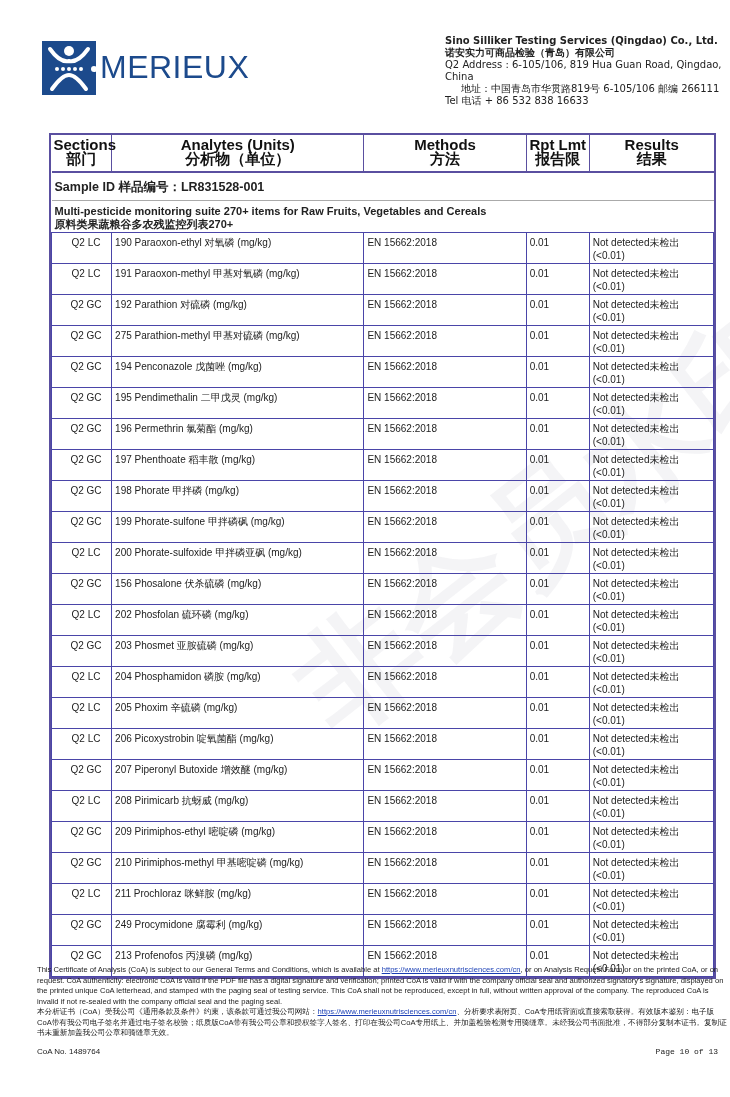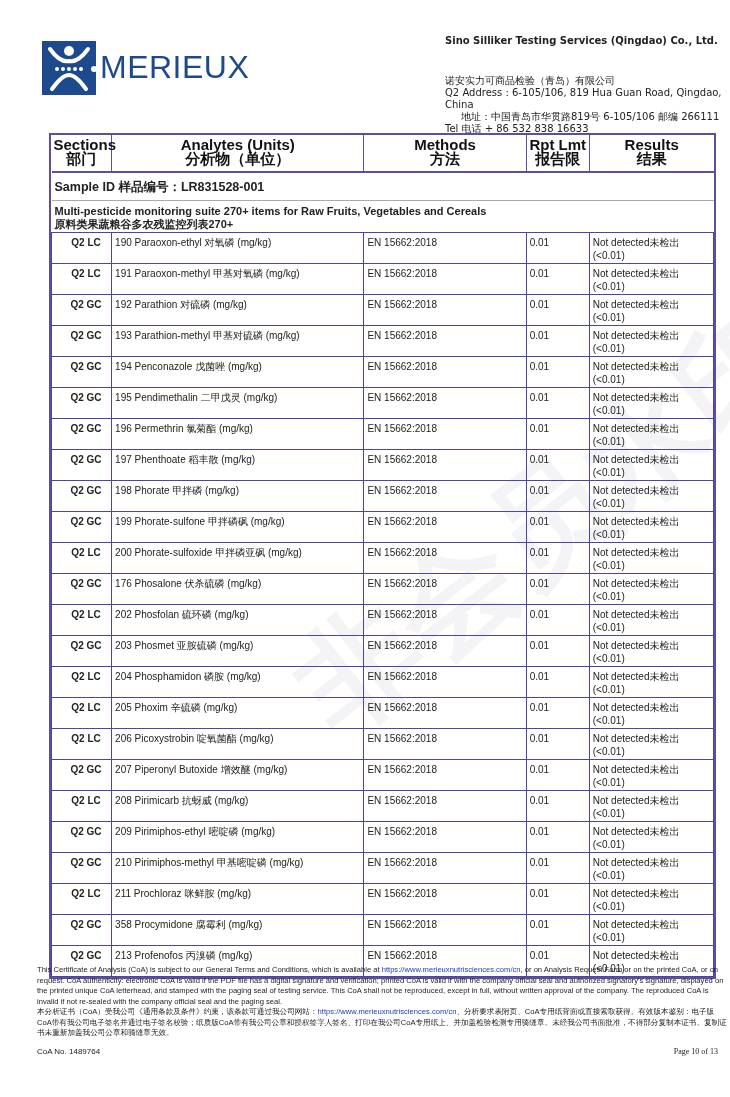--- a/index.html
+++ b/index.html
@@ -9,42 +9,42 @@
   
   .logo { position: absolute; left: 42px; top: 40px; height: 56px; display: flex; align-items: center; }
   .logo-mark { width: 54px; height: 54px; background: #1c4a8c; position: relative; }
   .logo-mark svg { position: absolute; left: 0; top: 0; }
   .logo-text { margin-left: 4px; line-height: 1; text-align: center; }
   .logo-top { font-family: "Liberation Sans", sans-serif; font-size: 32px; color: #1c4a8c; letter-spacing: 0.5px; display: block; margin-top: -2px; }
   .logo-bottom { font-family: "Liberation Sans", sans-serif; font-size: 24px; color: #2a8fd6; letter-spacing: 1.5px; display: block; margin-top: 1px; }
 
   .company { position: absolute; left: 445px; top: 35px; font-size: 10px; line-height: 12px; color: #222; }
   .company .c-name { font-weight: bold; }
-  .company .c-cn { font-weight: normal; margin-top: 28px; }
+  .company .c-cn { font-weight: bold; }
   .company .c-addr2 { padding-left: 16px; }
 
   
   .tbl { position: absolute; left: 49px; top: 133px; width: 663px; border: 2px solid #5a4fa0; border-collapse: collapse; }
   table { border-collapse: collapse; width: 100%; table-layout: fixed; font-size: 10px; }
   th { font-weight: bold; font-size: 15px; line-height: 14px; text-align: center; padding: 3px 2px 5px 2px; border-right: 1px solid #5a4fa0; border-bottom: 2px solid #5a4fa0; font-family: "Liberation Sans", sans-serif; }
   th:last-child { border-right: none; }
   td { border: 1px solid #4a45a8; vertical-align: top; padding: 3px 3px 0 3px; height: 27px; line-height: 13px; font-family: "Liberation Sans", sans-serif; font-size: 10px; color: #222; }
-  td.sec { text-align: center; padding-left: 12px; font-weight: bold; }
+  td.sec { text-align: center; padding-left: 12px; }
   tr.sample td, tr.suite td { border-left: none; border-right: none; }
   .sample-row { font-weight: bold; font-size: 12.5px; padding: 6px 20px 5px 3px; height: auto; line-height: 16px; border-bottom: 1px solid #aaa; }
   .suite-row { font-weight: bold; font-size: 11px; padding: 4px 3px 1px 3px; height: auto; line-height: 13px; border-bottom: 1px solid #4a45a8; }
 
   
   .watermark { position: absolute; left: 250px; top: 440px; font-size: 120px; color: rgba(120,120,140,0.08); transform: rotate(-38deg); font-weight: bold; pointer-events: none; white-space: nowrap; }
 
   
   .disclaimer { position: absolute; left: 37px; top: 965px; width: 690px; font-size: 7.6px; line-height: 10.5px; color: #222; font-family: "Liberation Sans", sans-serif; }
-  .disclaimer a { color: #1a3fb5; }
+  .disclaimer a { color: #1a3fb5; text-decoration: underline; }
   .coa-no { position: absolute; left: 37px; top: 1047px; font-size: 8px; color: #222; font-family: "Liberation Sans", sans-serif; }
-  .page-no { position: absolute; right: 12px; top: 1047px; font-size: 8px; color: #222; font-family: Liberation Serif, serif; margin-left: 16px; }
+  .page-no { position: absolute; right: 12px; top: 1047px; font-size: 8px; color: #222; font-family: Liberation Mono, monospace; margin-left: 16px; }
 </style>
 </head>
 <body>
 
 <div class="page">
 
   <div class="logo">
     <div class="logo-mark">
       <svg width="54" height="54" viewBox="0 0 54 54">
         <circle cx="27" cy="10" r="5" fill="#ffffff"></circle>
@@ -132,21 +132,21 @@
           </tr>
           <tr>
             <td class="sec">Q2 GC</td>
             <td>192 Parathion 对硫磷 (mg/kg)</td>
             <td>EN 15662:2018</td>
             <td>0.01</td>
             <td>Not detected未检出(&lt;0.01)</td>
           </tr>
           <tr>
             <td class="sec">Q2 GC</td>
-            <td>193 Parathion-methyl 甲基对硫磷 (mg/kg)</td>
+            <td>275 Parathion-methyl 甲基对硫磷 (mg/kg)</td>
             <td>EN 15662:2018</td>
             <td>0.01</td>
             <td>Not detected未检出(&lt;0.01)</td>
           </tr>
           <tr>
             <td class="sec">Q2 GC</td>
             <td>194 Penconazole 戊菌唑 (mg/kg)</td>
             <td>EN 15662:2018</td>
             <td>0.01</td>
             <td>Not detected未检出(&lt;0.01)</td>
@@ -188,21 +188,21 @@
           </tr>
           <tr>
             <td class="sec">Q2 LC</td>
             <td>200 Phorate-sulfoxide 甲拌磷亚砜 (mg/kg)</td>
             <td>EN 15662:2018</td>
             <td>0.01</td>
             <td>Not detected未检出(&lt;0.01)</td>
           </tr>
           <tr>
             <td class="sec">Q2 GC</td>
-            <td>176 Phosalone 伏杀硫磷 (mg/kg)</td>
+            <td>156 Phosalone 伏杀硫磷 (mg/kg)</td>
             <td>EN 15662:2018</td>
             <td>0.01</td>
             <td>Not detected未检出(&lt;0.01)</td>
           </tr>
           <tr>
             <td class="sec">Q2 LC</td>
             <td>202 Phosfolan 硫环磷 (mg/kg)</td>
             <td>EN 15662:2018</td>
             <td>0.01</td>
             <td>Not detected未检出(&lt;0.01)</td>
@@ -265,21 +265,21 @@
           </tr>
           <tr>
             <td class="sec">Q2 LC</td>
             <td>211 Prochloraz 咪鲜胺 (mg/kg)</td>
             <td>EN 15662:2018</td>
             <td>0.01</td>
             <td>Not detected未检出(&lt;0.01)</td>
           </tr>
           <tr>
             <td class="sec">Q2 GC</td>
-            <td>358 Procymidone 腐霉利 (mg/kg)</td>
+            <td>249 Procymidone 腐霉利 (mg/kg)</td>
             <td>EN 15662:2018</td>
             <td>0.01</td>
             <td>Not detected未检出(&lt;0.01)</td>
           </tr>
           <tr>
             <td class="sec">Q2 GC</td>
             <td>213 Profenofos 丙溴磷 (mg/kg)</td>
             <td>EN 15662:2018</td>
             <td>0.01</td>
             <td>Not detected未检出(&lt;0.01)</td>

